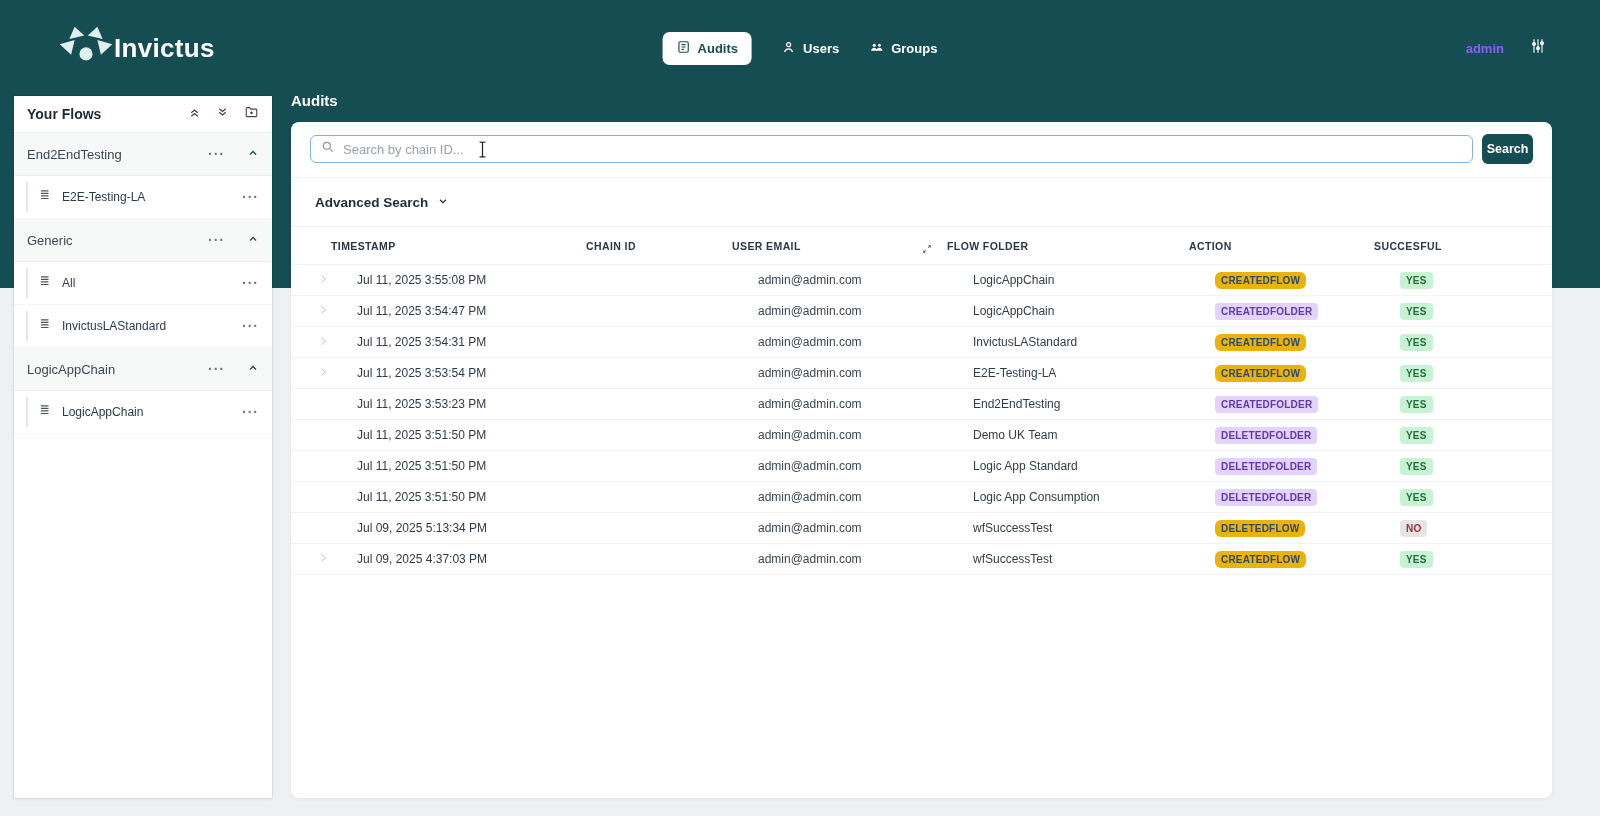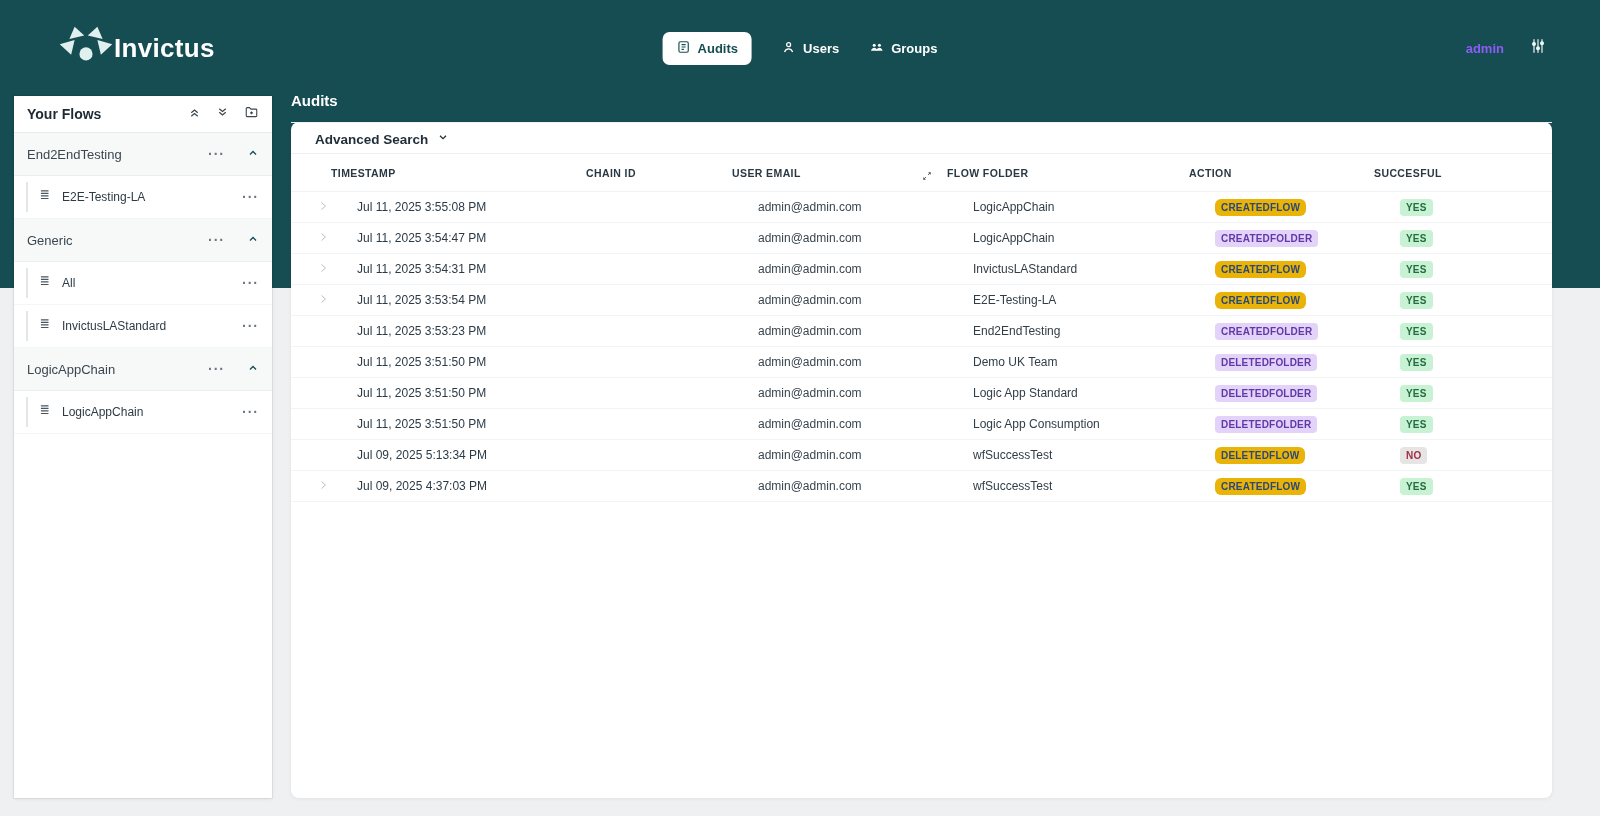--- a/index.html
+++ b/index.html
@@ -39,22 +39,22 @@
                box-shadow:0 1px 4px rgba(0,0,0,.06); }
 
   .search-row { display:flex; align-items:center; padding:12px 19px 13px 19px; }
   .search-input { position:relative; flex:1; height:28px; border:1px solid #85b2e4; border-radius:6px;
                   display:flex; align-items:center; padding:0 10px; gap:8px; background:#fff; }
   .search-placeholder { color:#97a1a9; font-size:13px; }
   .ibeam { position:absolute; left:167px; top:5px; }
   .search-btn { margin-left:9px; width:51px; height:30px; background:#164d52; color:#fff; border:none; border-radius:6px;
                 font-family:"Liberation Sans",sans-serif; font-size:12.5px; font-weight:bold; cursor:pointer; }
 
-  .advanced-row { border-top:1px solid #eef0f1; border-bottom:1px solid #eef0f1; padding:6px 24px;
-                  display:flex; align-items:flex-end; gap:9px; cursor:pointer; }
+  .advanced-row { border-top:1px solid #eef0f1; border-bottom:1px solid #eef0f1; padding:15px 24px;
+                  display:flex; align-items:center; gap:9px; cursor:pointer; }
   .advanced-label { font-size:13.5px; font-weight:bold; color:#1f2d38; }
 
   .thead { position:relative; display:grid; grid-template-columns:40px 255px 146px 215px 242px 185px 1fr;
            height:38px; align-items:center; border-bottom:1px solid #f0f2f3; }
   .th { font-size:10.5px; font-weight:bold; color:#2a3844; letter-spacing:.4px; }
   .col-resize { position:absolute; left:631px; top:13px; }
 
   .trow { display:grid; grid-template-columns:40px 255px 146px 215px 242px 185px 1fr; padding-left:26px;
           height:31px; align-items:center; border-bottom:1px solid #f1f3f4; }
   .cell { font-size:12px; }
@@ -236,20 +236,37 @@
   </div>
 </div>
   </div>
 </div>
 </div>
 
 <div class="page-title">Audits</div>
 
 <div class="main-card">
 
+  <div class="search-row">
+    <div class="search-input">
+      <span>
+        <svg width="14" height="14" viewBox="0 0 24 24" fill="none" stroke="#8c959d" stroke-width="2">
+          <circle cx="10" cy="10" r="6"></circle>
+            <path d="M14.5 14.5L20 20"></path>
+        </svg>
+      </span>
+      <span class="search-placeholder">Search by chain ID...</span>
+      <span class="ibeam">
+        <svg width="9" height="17" viewBox="0 0 9 17" fill="none" stroke="#222" stroke-width="1.2">
+          <path d="M1.5 1c1.5 0 3 .4 3 .4s1.5-.4 3-.4M1.5 16c1.5 0 3-.4 3-.4s1.5.4 3 .4M4.5 1.4v14.2"></path>
+        </svg>
+      </span>
+    </div>
+    <button class="search-btn">Search</button>
+  </div>
 
   <div class="advanced-row">
     <span class="advanced-label">Advanced Search</span>
     <span>
       <svg width="12" height="12" viewBox="0 0 24 24" fill="none" stroke="#1f2d38" stroke-width="2.4">
         <path d="M6 9.5l6 6 6-6"></path>
       </svg>
     </span>
   </div>
 

